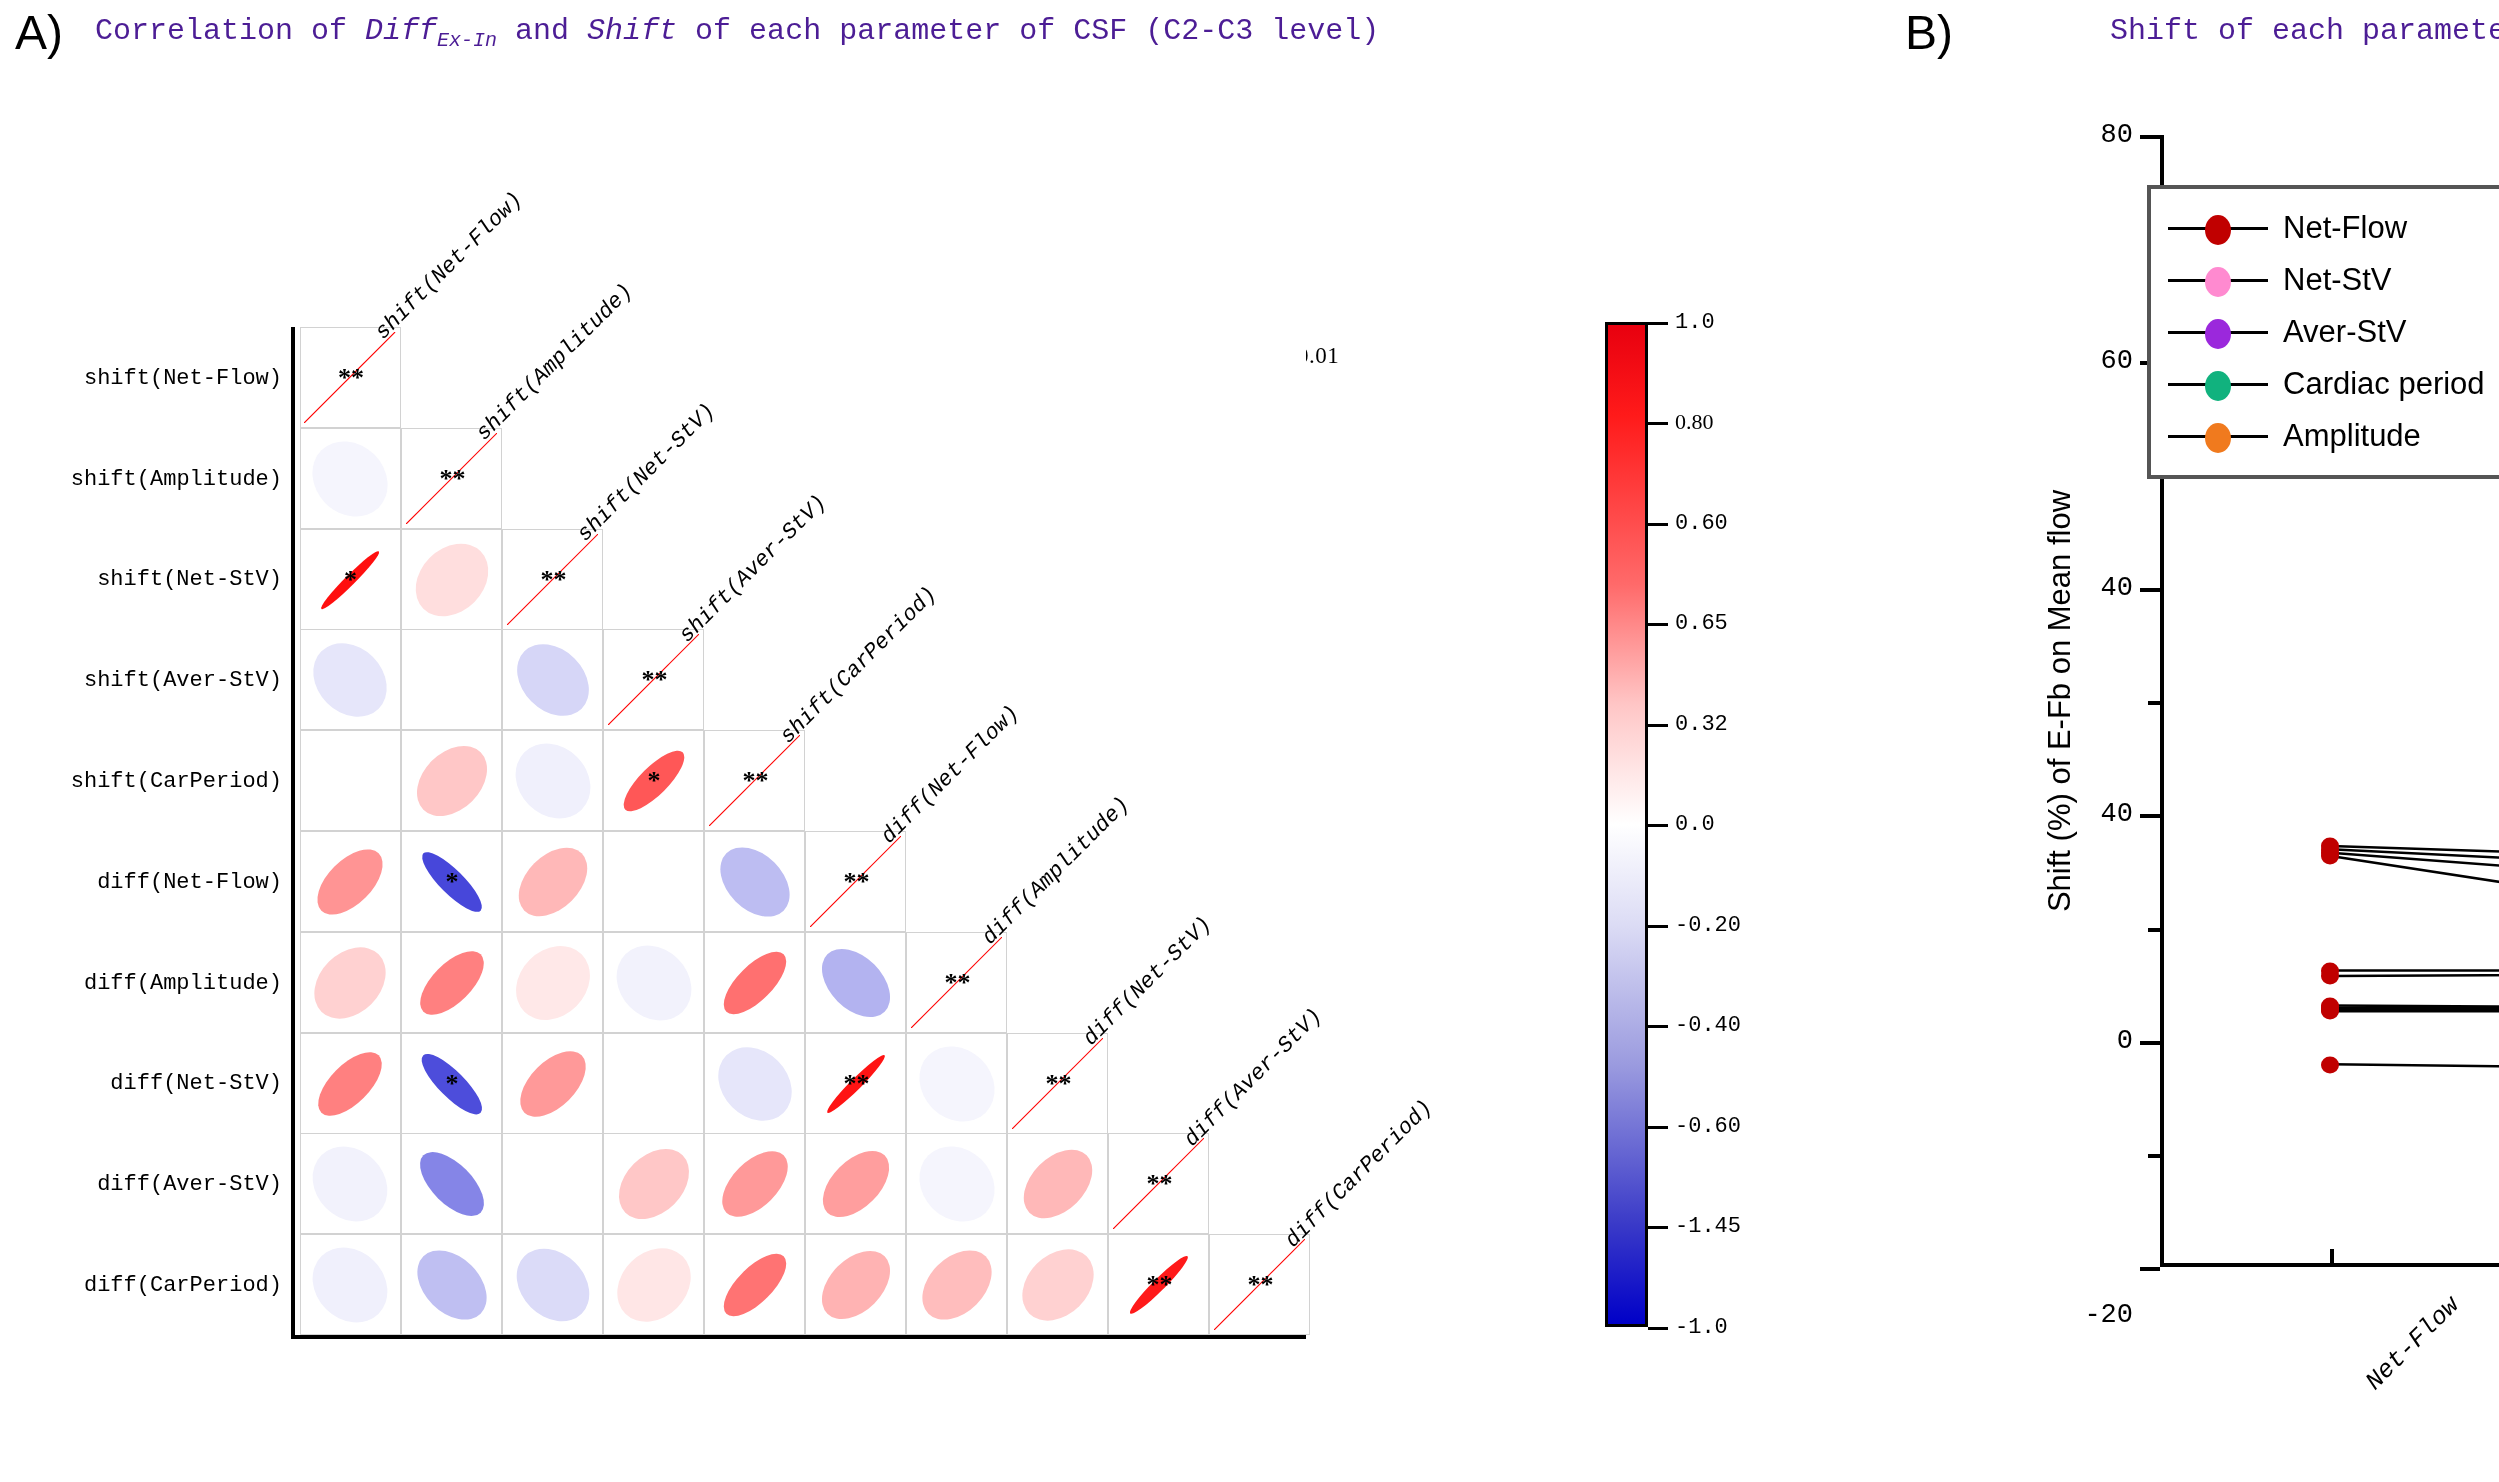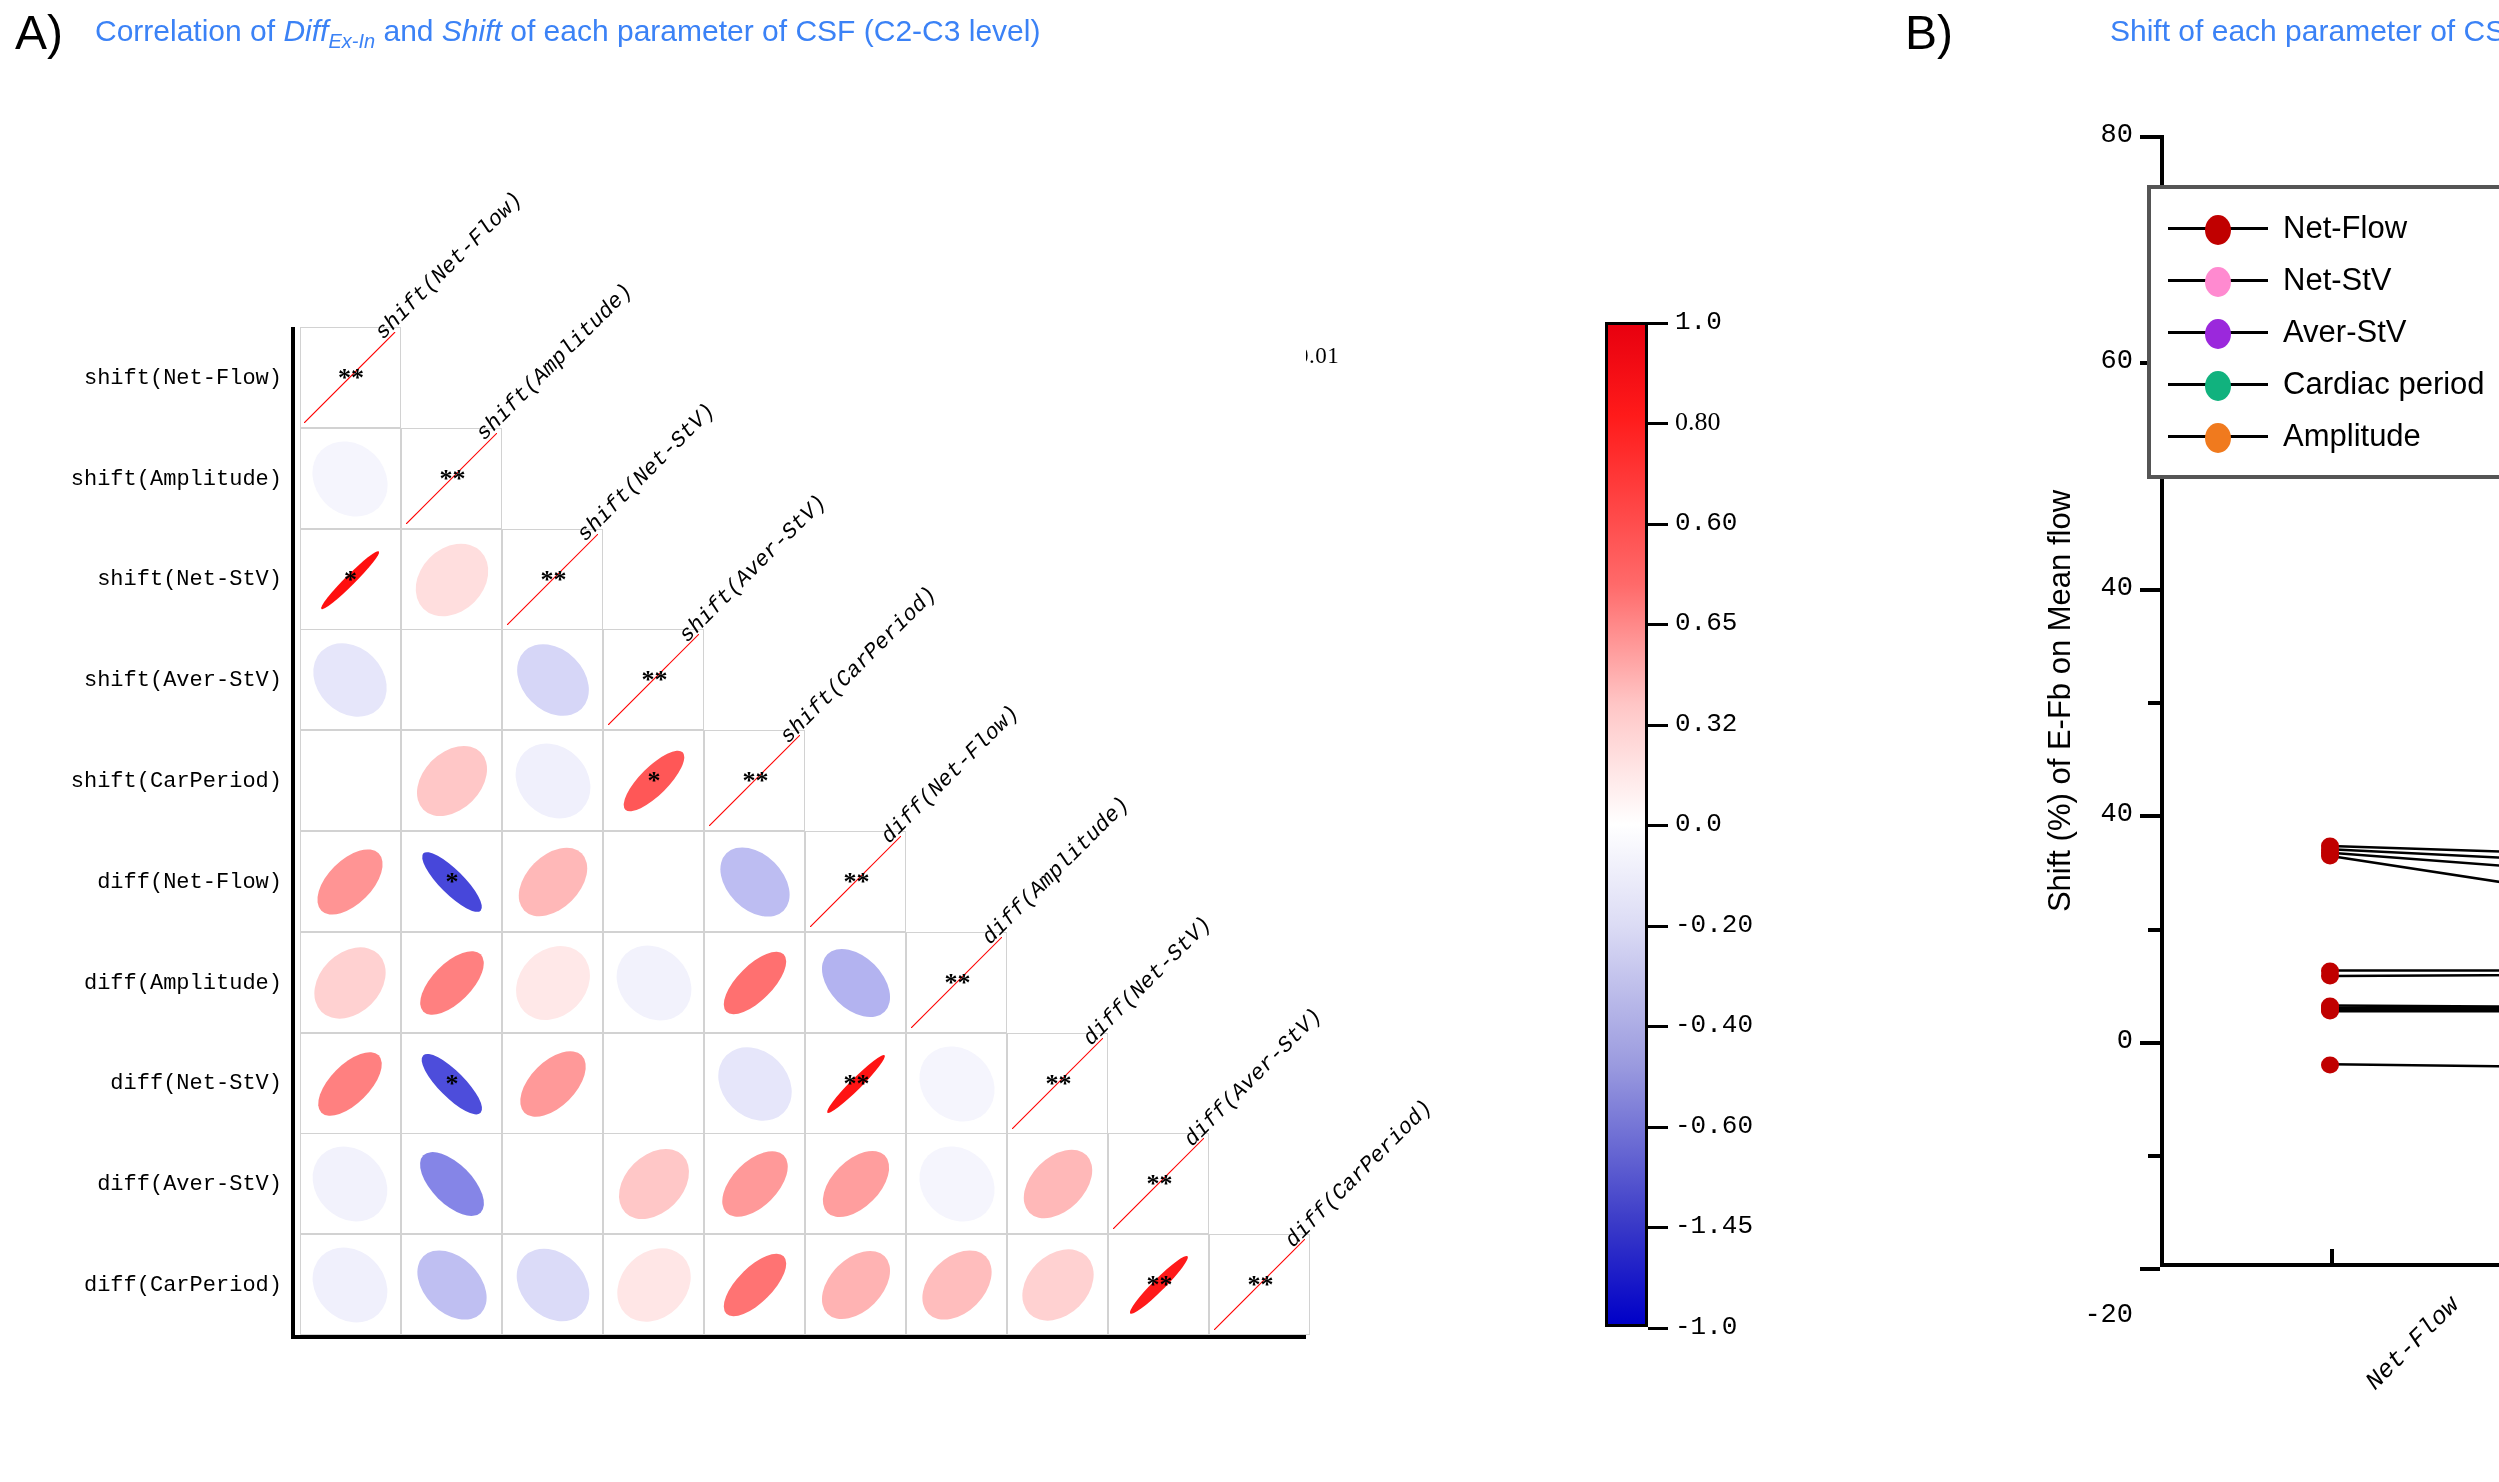--- a/index.html
+++ b/index.html
@@ -2,21 +2,21 @@
 <html style="font-size:8px"><head>
 <meta charset="utf-8">
 <style>
   html,body{margin:0;padding:0;background:#ffffff;}
   body{width:3414px;height:1482px;position:relative;font-family:"Liberation Sans",sans-serif;overflow:hidden;}
   .panel{position:absolute;top:0;height:1482px;}
   #panelA{left:0;width:1875px;}
   #panelB{left:1875px;width:1539px;}
 
   .panel-letter{position:absolute;font-size:48px;color:#000;font-family:"Liberation Sans",sans-serif;}
-  .panel-title{position:absolute;font-size:30px;color:#3b82f6;white-space:nowrap;font-family:Liberation Sans, sans-serif;}
+  .panel-title{position:absolute;font-size:30px;color:#4c1d95;white-space:nowrap;font-family:Liberation Mono, monospace;}
   .panel-title i{font-style:italic;}
   .panel-title sub{font-size:20px;font-style:italic;}
 
   
   #matrixFrame{position:absolute;left:291px;top:327px;width:1015px;height:1012px;
       border-left:4.5px solid #000;border-bottom:4.5px solid #000;box-sizing:border-box;background:#fff;}
   #matrixGrid{position:absolute;left:0;top:0;width:100%;height:100%;}
   .cell{position:absolute;box-sizing:border-box;border:1px solid #d2d2d2;}
   .ell{position:absolute;left:50%;top:50%;border-radius:50%;}
   .diagline{position:absolute;left:4%;top:4%;width:92%;height:92%;}
@@ -29,21 +29,21 @@
   #siglegend{position:absolute;left:1122px;top:343px;font-family:"Liberation Serif",serif;
       font-size:23px;color:#000;white-space:nowrap;letter-spacing:0.5px;}
 
   
   #cbarWrap{position:absolute;left:1605px;top:322px;width:215px;height:1005px;}
   #cbar{position:absolute;left:0;top:0;width:43px;height:100%;
       border:3.5px solid #000;box-sizing:border-box;
       background:linear-gradient(to bottom,#e8000f 0%,#ff1a1a 9%,#ff6a6a 26%,#ffc6c6 38%,#ffffff 50%,
                  #dcdcf5 60%,#9b9bdf 74%,#3a3ac8 90%,#0000c8 100%);}
   .cbtick{position:absolute;left:43px;width:20px;height:0;border-top:3.5px solid #000;}
-  .cblabel{position:absolute;left:70px;font-family:"Liberation Mono",monospace;font-size:26px;
+  .cblabel{position:absolute;left:70px;font-family:"Liberation Mono",monospace;font-size:22px;
       color:#000;transform:translateY(-50%);white-space:nowrap;}
 
   
   #plotB{position:absolute;left:195px;top:135px;width:1155px;height:1132px;}
   #axisFrame{position:absolute;left:90px;top:0;width:1065px;height:1132px;}
   #yaxis{position:absolute;left:0;top:0;width:0;height:100%;border-left:4.5px solid #000;}
   #xaxis{position:absolute;left:0;bottom:0;width:100%;height:0;border-bottom:4.5px solid #000;}
   .ytickmaj{position:absolute;left:-20px;width:20px;height:0;border-top:4px solid #000;}
   .ytickmin{position:absolute;left:-12px;width:12px;height:0;border-top:4px solid #000;}
   .ylabel-t{position:absolute;right:calc(100% + 27px);font-family:"Liberation Mono",monospace;

